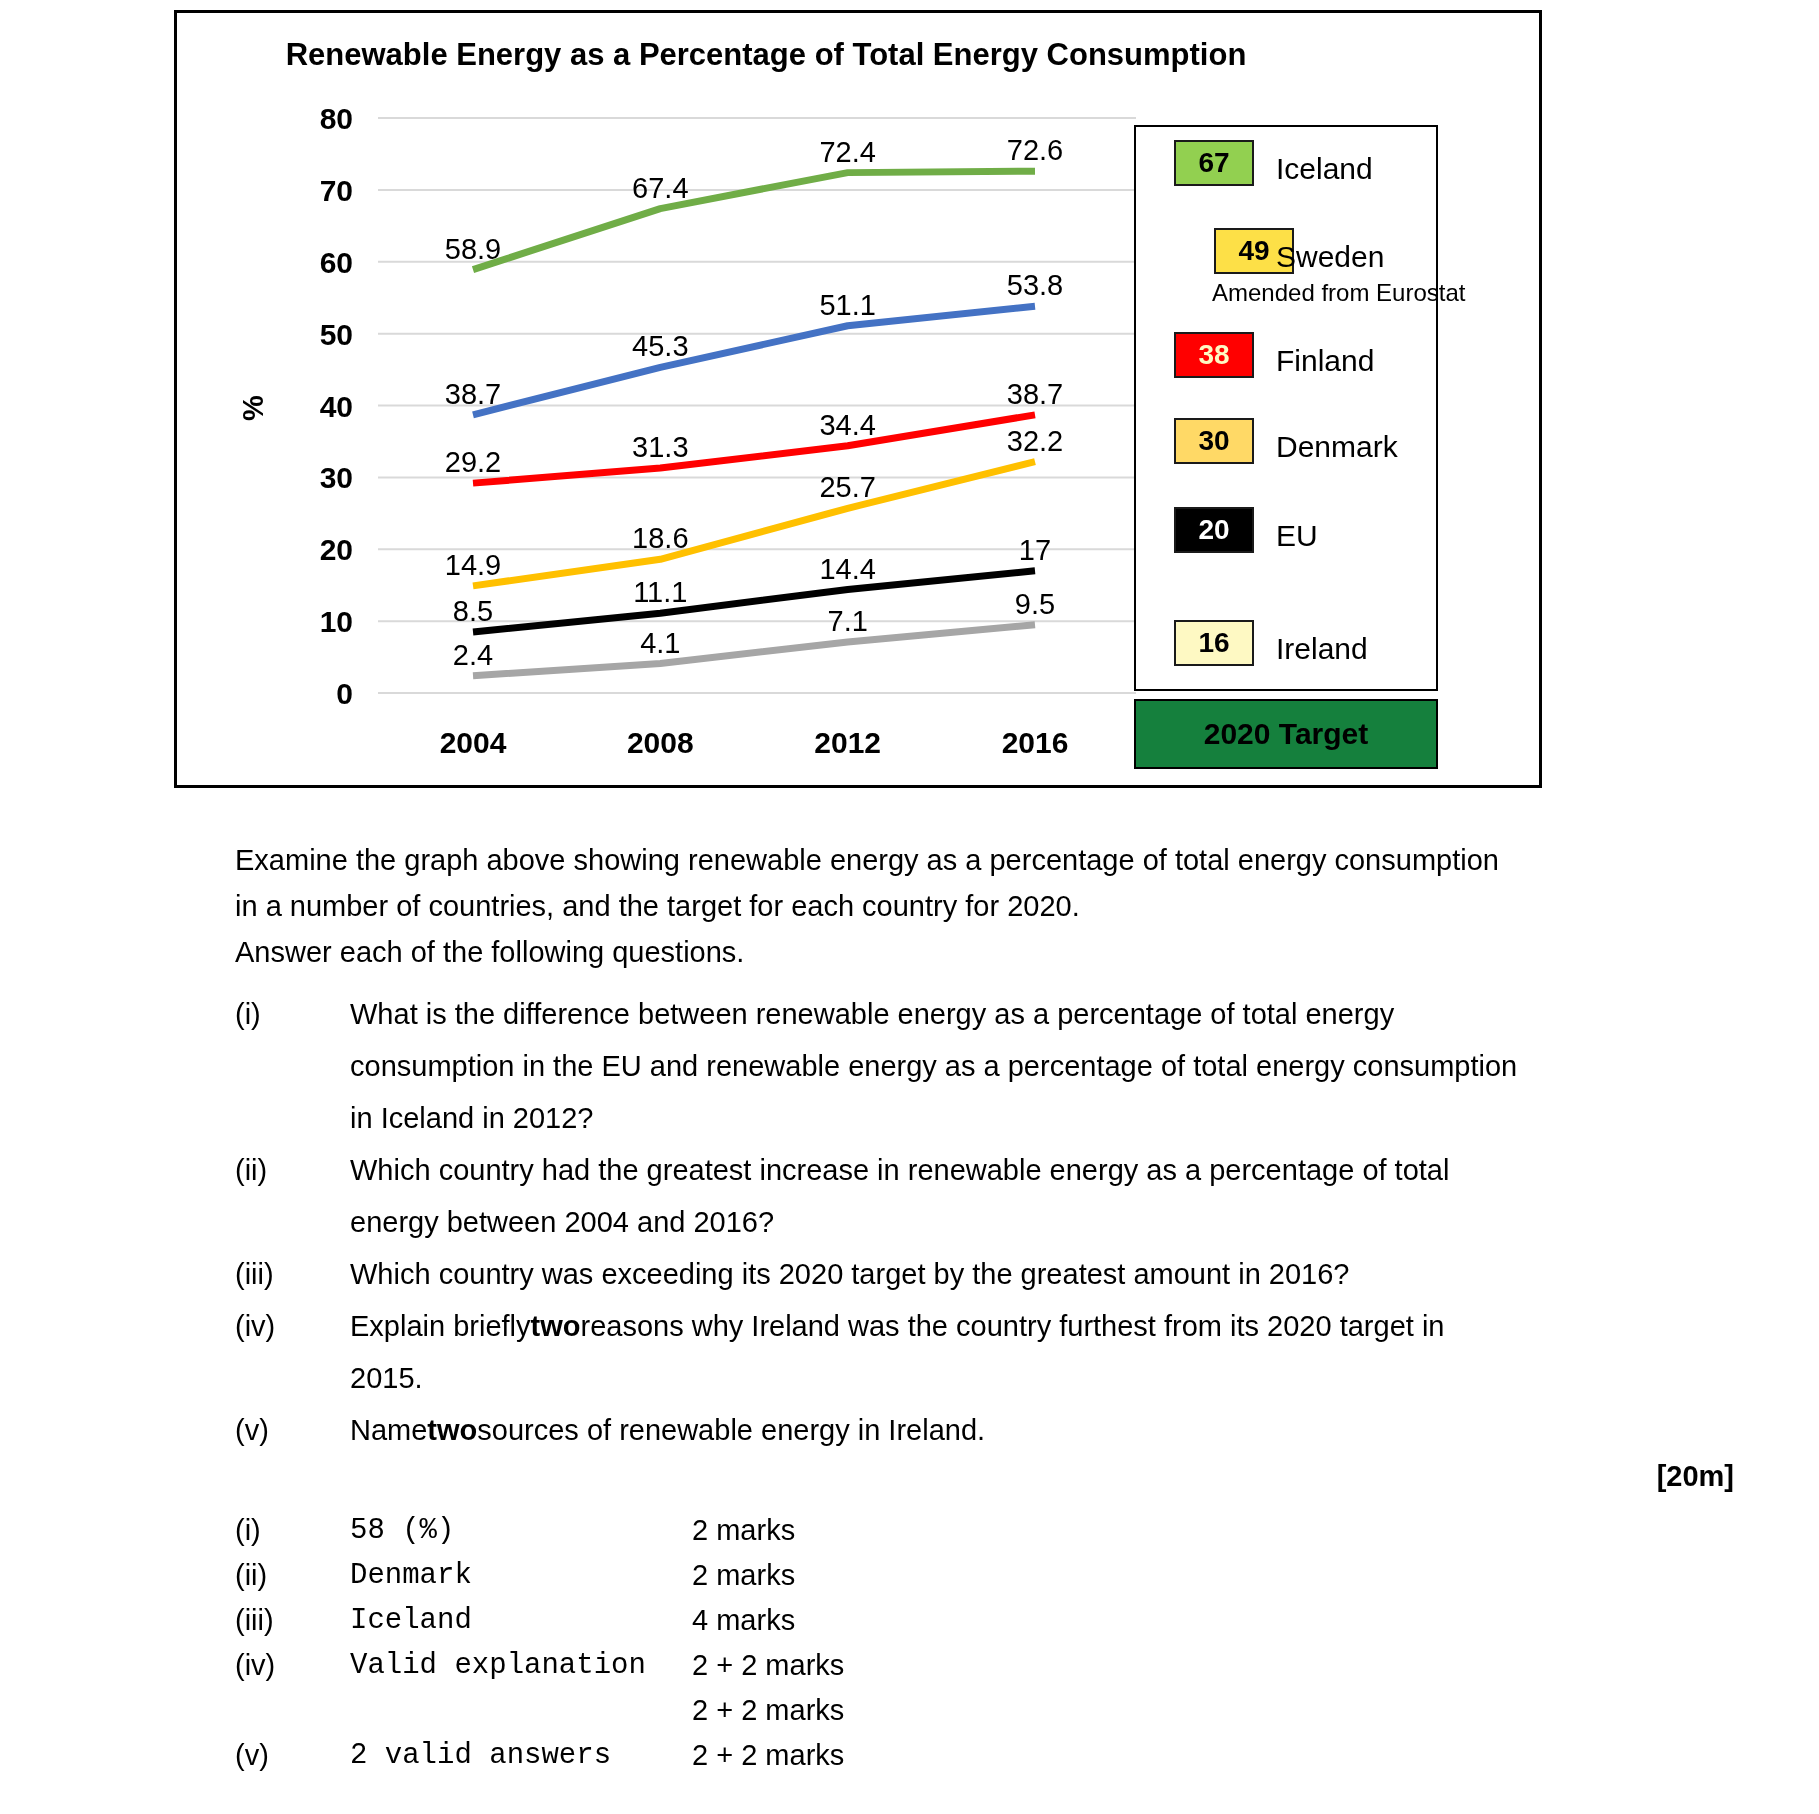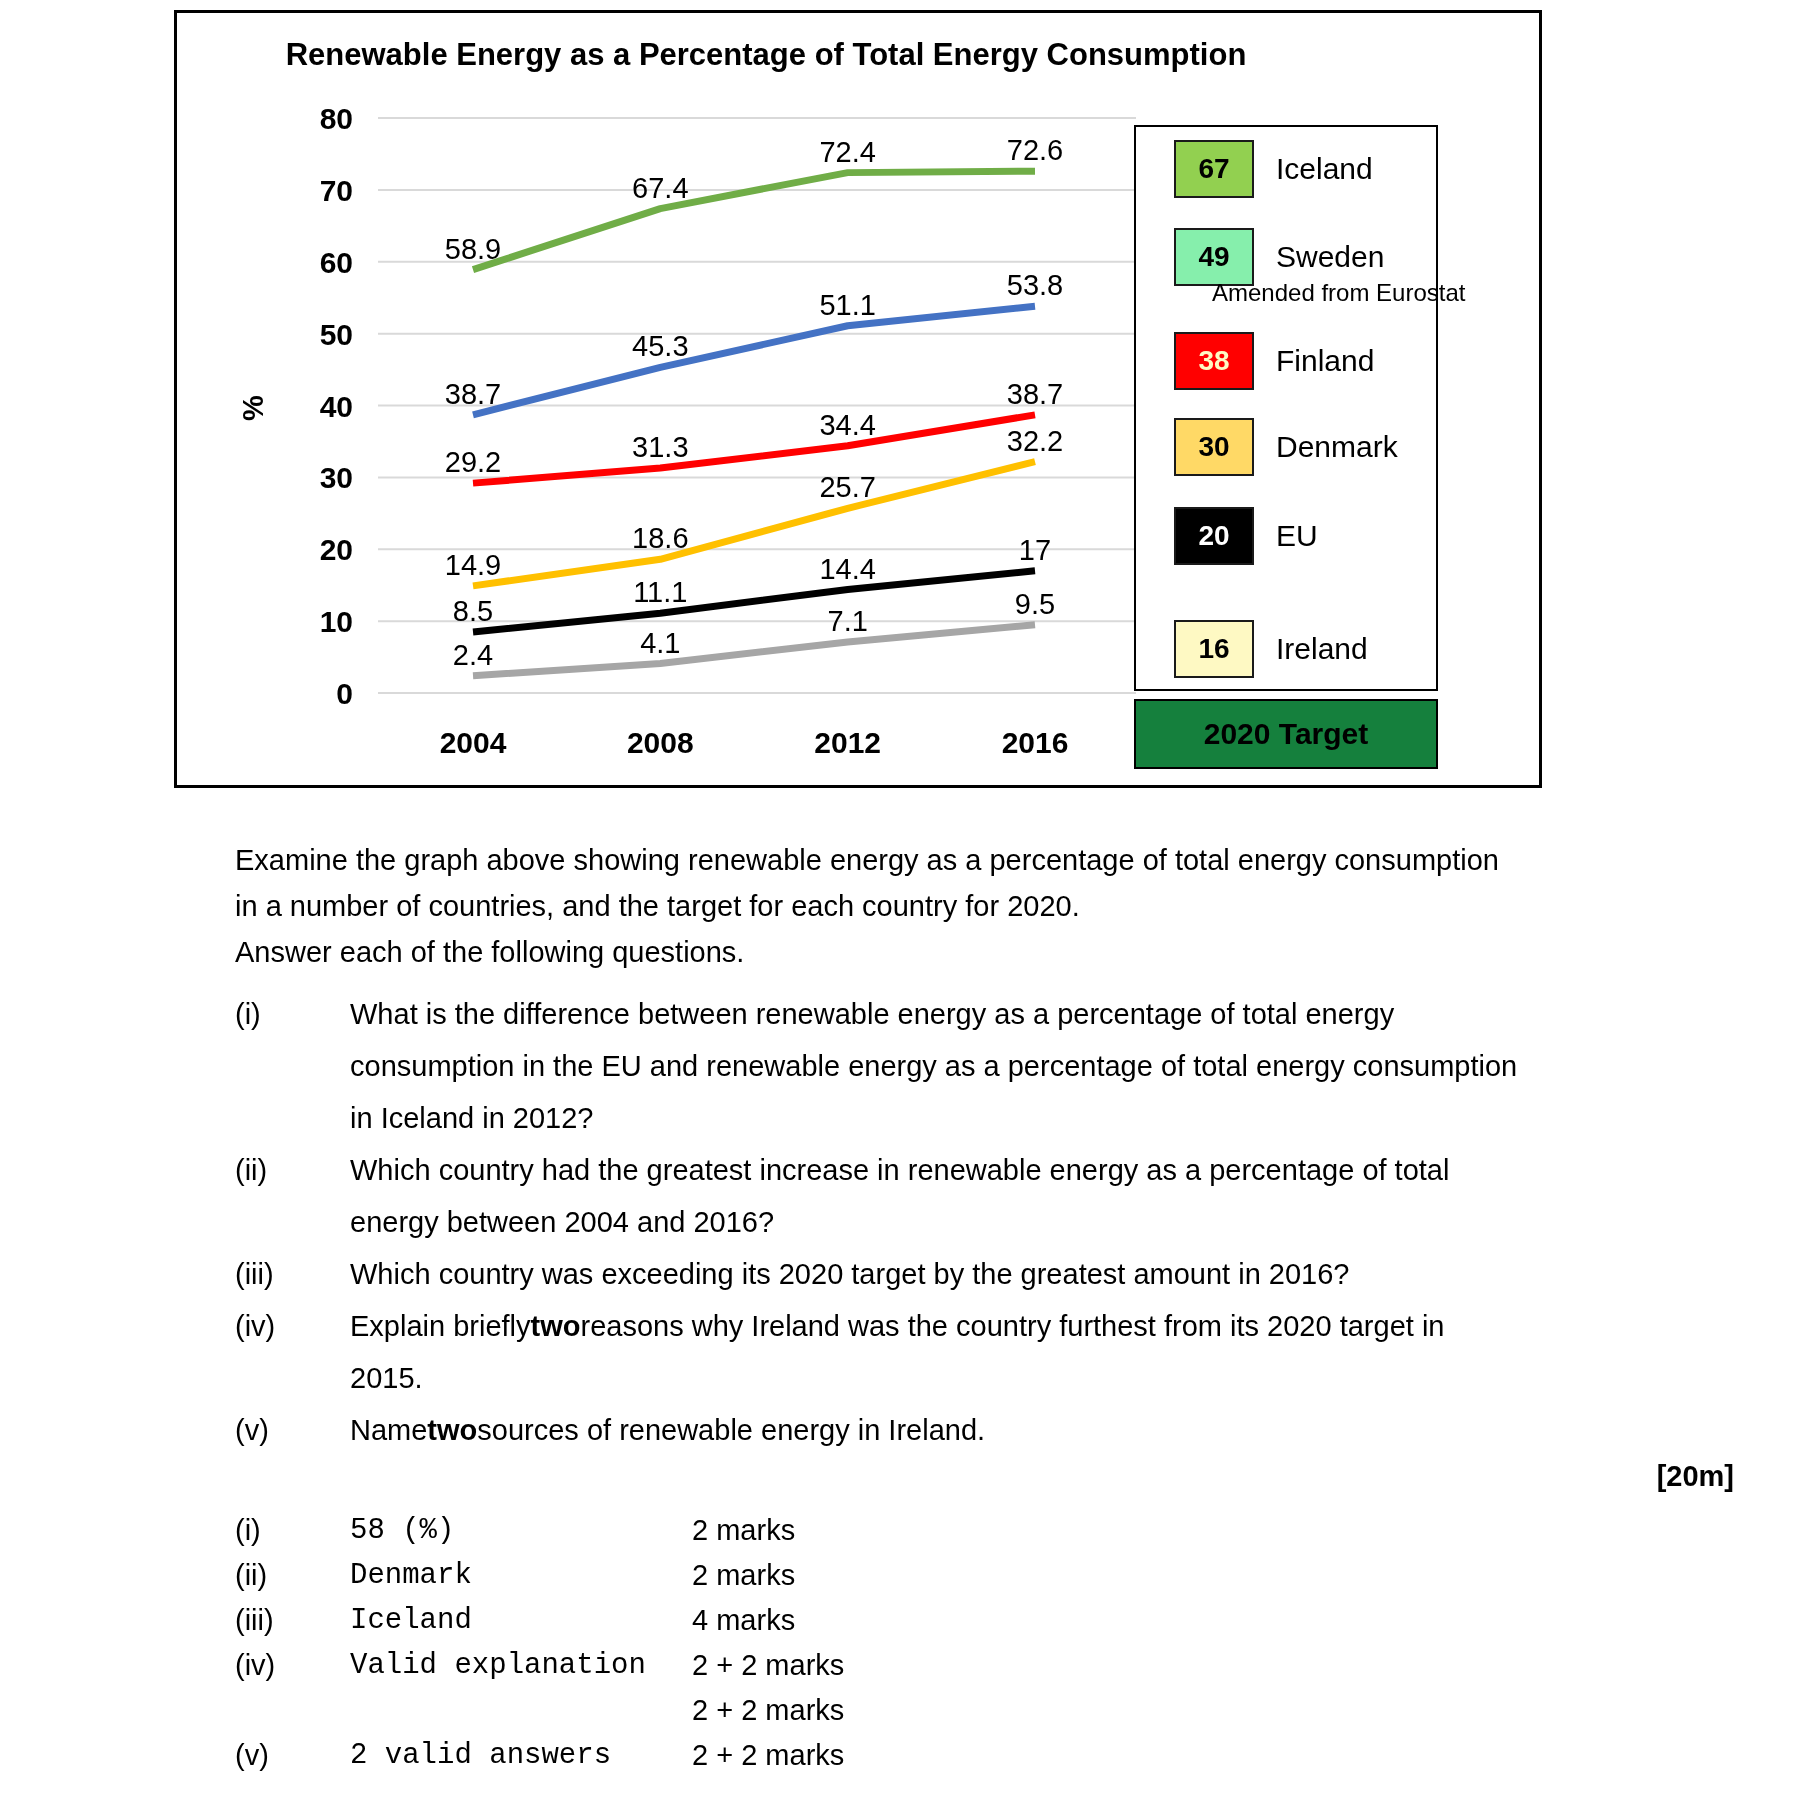--- a/index.html
+++ b/index.html
@@ -19,21 +19,21 @@
   svg.plot { position:absolute; left:0; top:0; }
   .tick  { font-family:"Liberation Sans", sans-serif; font-size:30px; font-weight:700; fill:#000; }
   .dlabel{ font-family:"Liberation Sans", sans-serif; font-size:29px; font-weight:400; fill:#000; }
   .ylab  { font-family:"Liberation Sans", sans-serif; font-size:29px; font-weight:700; fill:#000; }
   .legend-box {
     position:absolute; left:957px; top:112px; width:304px; height:566px;
     border:2px solid #000; box-sizing:border-box; background:#fff;
   }
   .legend-entry { position:absolute; left:0; width:100%; height:58px; }
   .swatch {
-    position:absolute; left:38px; top:0; width:80px; height:58px;
+    position:absolute; left:38px; top:0; width:80px; height:46px;
     border:2px solid #1a1a1a; box-sizing:border-box;
     display:flex; align-items:center; justify-content:center;
     font-size:28px; font-weight:700;
   }
   .country {
     position:absolute; left:140px; top:0; height:58px;
     display:flex; align-items:center; font-size:30px; white-space:nowrap;
   }
   .legend-note {
     position:absolute; left:1035px; top:266px; font-size:24px; z-index:3; white-space:nowrap;
@@ -122,21 +122,21 @@
     </svg>
 
   <div class="legend-box" id="legend">
       <div class="legend-entry" style="top: 13px;">
         <div class="swatch" style="background: rgb(146, 208, 80); color: rgb(0, 0, 0);">
           <span>67</span>
         </div>
         <span class="country">Iceland</span>
       </div>
       <div class="legend-entry" style="top: 101px;">
-        <div class="swatch" style="background: #86efac; color: rgb(0, 0, 0);">
+        <div class="swatch" style="background: #fde047; color: rgb(0, 0, 0); margin-left: 40px;">
           <span>49</span>
         </div>
         <span class="country">Sweden</span>
       </div>
       <div class="legend-entry" style="top: 205px;">
         <div class="swatch" style="background: rgb(255, 0, 0); color: #fef9c3;">
           <span>38</span>
         </div>
         <span class="country">Finland</span>
       </div>

